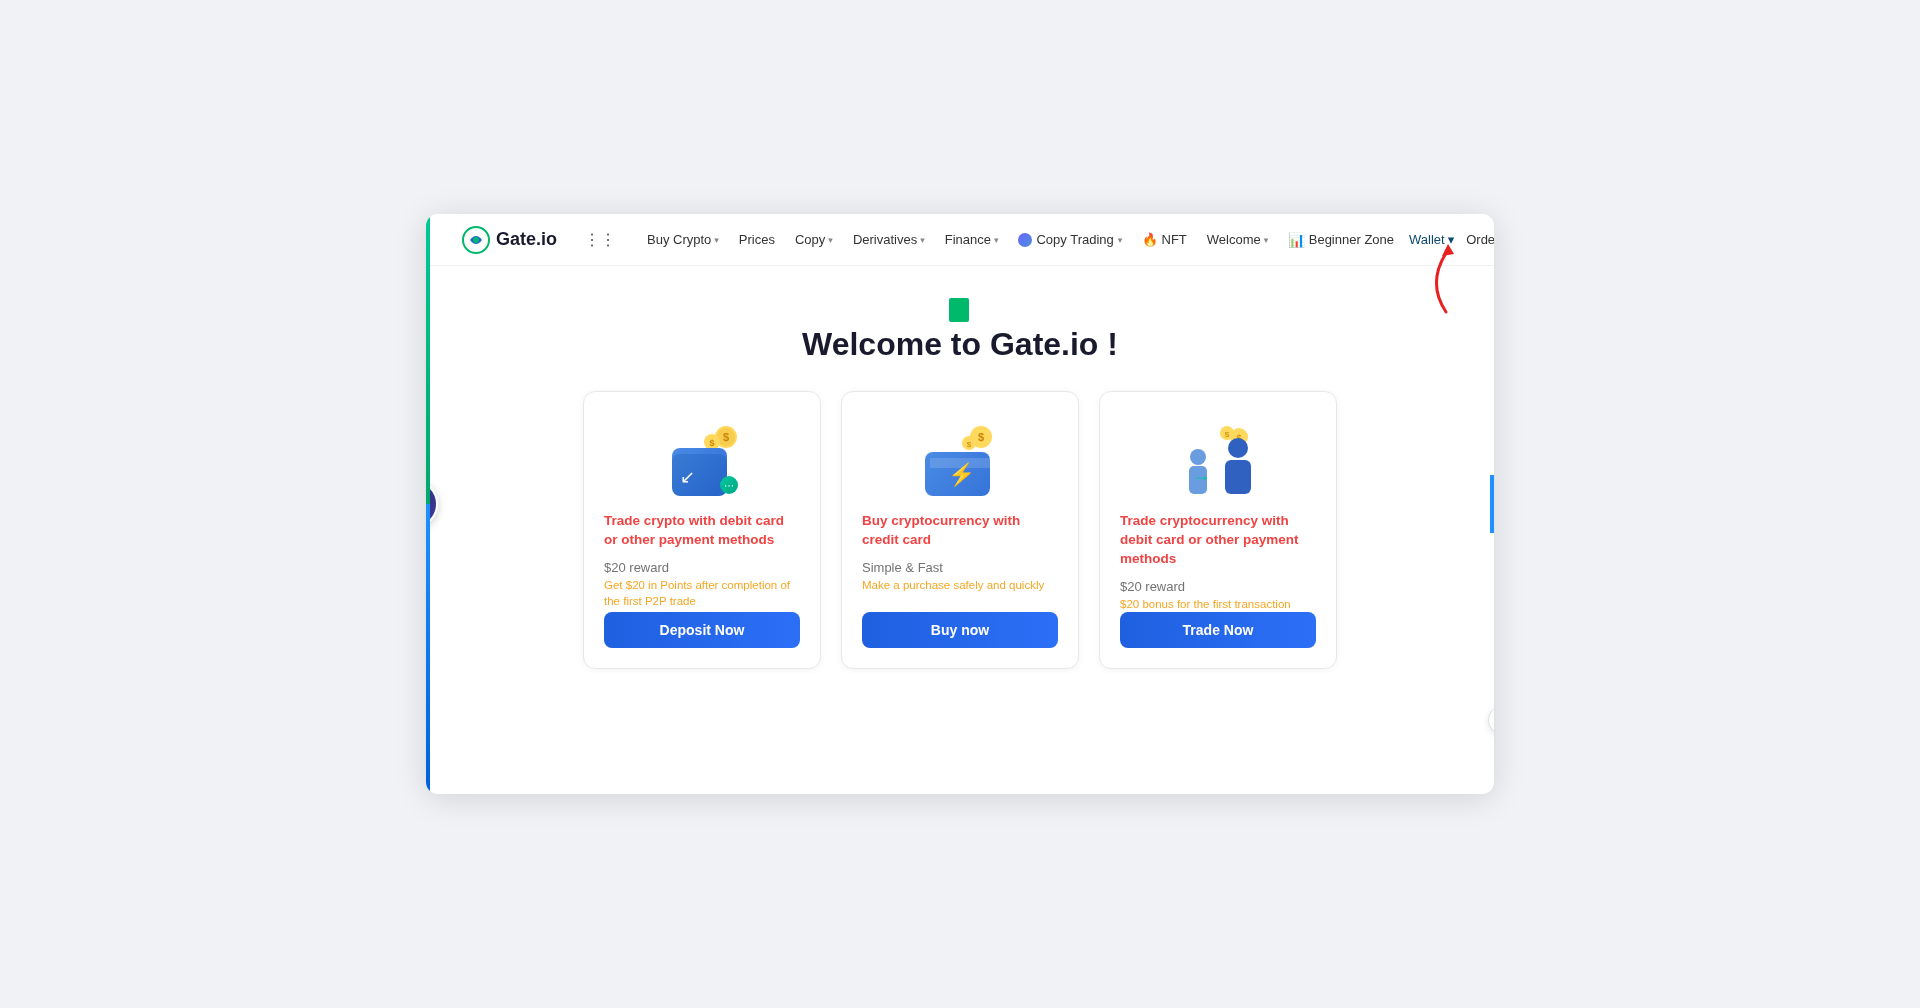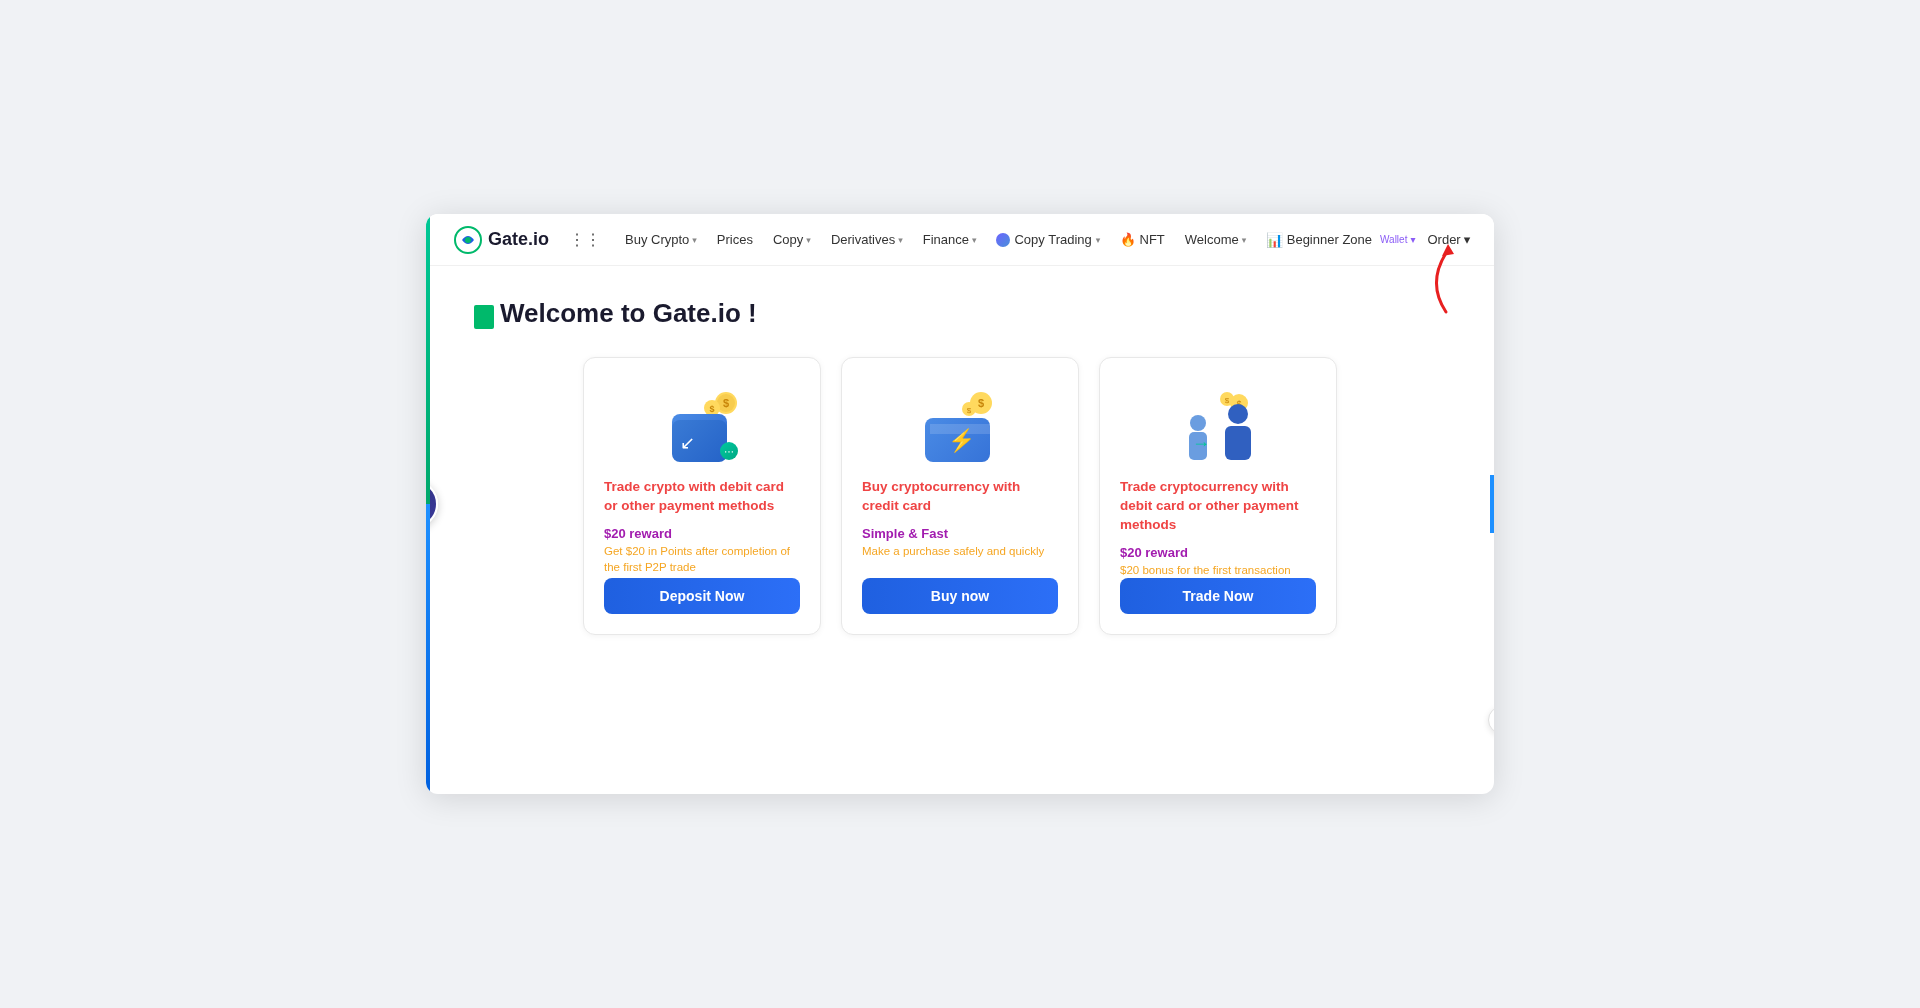--- a/index.html
+++ b/index.html
@@ -55,26 +55,27 @@
       height: 100%;
       display: flex;
       flex-direction: column;
       z-index: 10;
     }
 
     
     .navbar {
       display: flex;
       align-items: center;
-      padding: 0 28px;
+      padding: 0 36px;
       height: 52px;
       border-bottom: 1px solid #f0f0f0;
       background: #fff;
       position: relative;
       z-index: 5;
+      gap: 7px;
     }
 
     .logo-area {
       display: flex;
       align-items: center;
       gap: 6px;
       margin-right: 20px;
     }
 
     .logo-icon {
@@ -139,22 +140,22 @@
       font-size: 14px;
     }
 
     .nav-right {
       display: flex;
       align-items: center;
       gap: 12px;
     }
 
     .wallet-btn {
-      font-size: 10px;
-      color: #8b5cf6;
+      font-size: 13px;
+      color: #0c4a6e;
       cursor: pointer;
       display: flex;
       align-items: flex-start;
       gap: 3px;
     }
 
     .order-btn {
       font-size: 13px;
       color: #333;
       cursor: pointer;
@@ -172,27 +173,28 @@
       pointer-events: none;
     }
 
     
     .main-content {
       padding: 32px 48px 24px;
       background: #fff;
     }
 
     .welcome-title {
-      font-size: 26px;
+      font-size: 32px;
       font-weight: 700;
       color: #1a1a2e;
       margin-bottom: 28px;
       display: flex;
-      align-items: flex-end;
+      align-items: center;
       gap: 4px;
+      flex-direction: column;
     }
 
     .green-square {
       width: 20px;
       height: 24px;
       background: #00b96b;
       display: inline-block;
       border-radius: 2px;
       margin-right: 2px;
     }
@@ -247,22 +249,22 @@
     .card-title {
       font-size: 13.5px;
       font-weight: 600;
       color: #ef4444;
       margin-bottom: 10px;
       line-height: 1.4;
     }
 
     .card-reward-label {
       font-size: 13px;
-      font-weight: 700;
-      color: #a21caf;
+      font-weight: 400;
+      color: #737373;
       margin-bottom: 2px;
     }
 
     .card-reward-desc {
       font-size: 11.5px;
       color: #f5a623;
       margin-bottom: 0;
       line-height: 1.4;
     }
 

